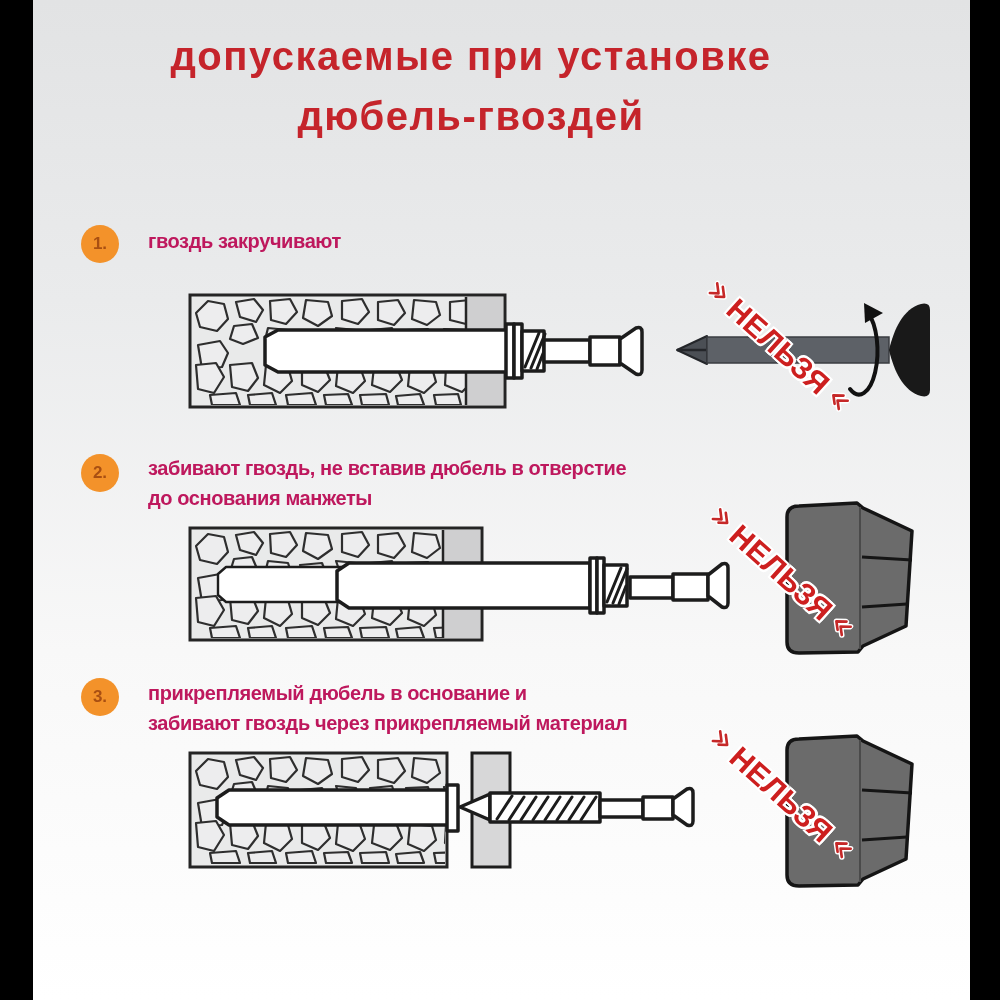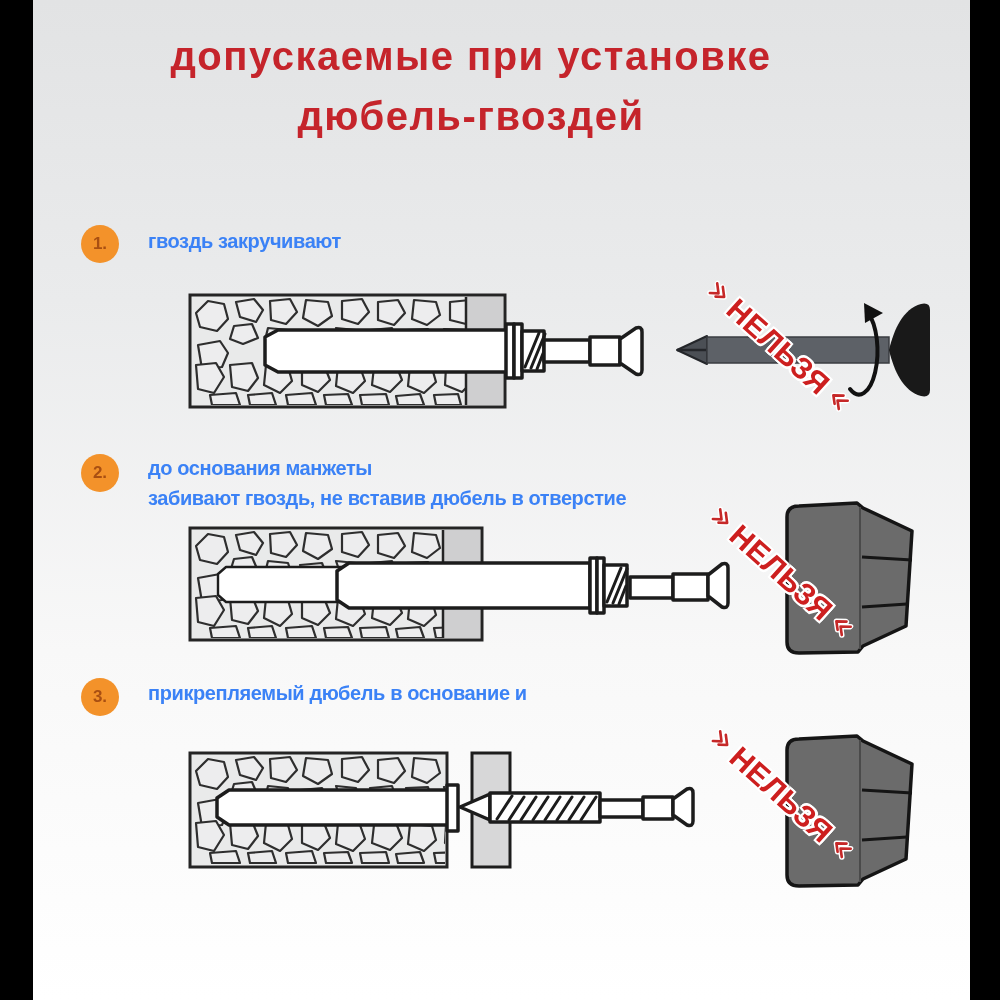--- a/index.html
+++ b/index.html
@@ -20,21 +20,21 @@
   }
   .title .l1 { font-size:46px; letter-spacing:-2px; }
   .title .l2 { font-size:40px; letter-spacing:1.5px; margin-top:9px; }
   .title .l3 { font-size:40px; letter-spacing:1.5px; margin-top:18px; }
   .badge {
     position:absolute; width:38px; height:38px; border-radius:50%;
     background:#f3922a; color:#a94f12; font-size:17px; font-weight:bold;
     display:flex; align-items:center; justify-content:center; z-index:3;
   }
   .step-text {
-    position:absolute; left:148px; color:#3b82f6; font-size:20px;
+    position:absolute; left:148px; color:#be185d; font-size:20px;
     font-weight:bold; line-height:30px; letter-spacing:-0.4px; z-index:3;
   }
   .ill { position:absolute; left:150px; z-index:2; }
   #ill1 { top:285px; } #ill2 { top:495px; } #ill3 { top:720px; }
   .nelzya {
     position:absolute; display:flex; align-items:center; gap:5px;
     transform:rotate(42deg); color:#cd1f1f; font-weight:bold; font-size:30px;
     letter-spacing:0.5px; z-index:4; white-space:nowrap;
     text-shadow:-2px -2px 0 #fff,2px -2px 0 #fff,-2px 2px 0 #fff,2px 2px 0 #fff,
                  0 -2px 0 #fff,0 2px 0 #fff,-2px 0 0 #fff,2px 0 0 #fff;
@@ -114,29 +114,30 @@
   <span>1.</span>
 </div>
 <div class="step-text" style="top:226px">
   <div>гвоздь закручивают</div>
 </div>
 
 <div class="badge" style="left:81px;top:454px">
   <span>2.</span>
 </div>
 <div class="step-text" style="top:453px">
+  <div>забивают гвоздь, не вставив дюбель в отверстие</div>
   <div>до основания манжеты</div>
-  <div>забивают гвоздь, не вставив дюбель в отверстие</div>
 </div>
 
 <div class="badge" style="left:81px;top:678px">
   <span>3.</span>
 </div>
 <div class="step-text" style="top:678px">
   <div>прикрепляемый дюбель в основание и</div>
+  <div>забивают гвоздь через прикрепляемый материал</div>
 </div>
 
 <svg id="ill1" class="ill" width="800" height="145" viewBox="0 0 800 145">
   <clipPath id="clip1">
       <rect x="42" y="12" width="311" height="108"></rect>
     </clipPath>
   <rect class="wall-base" x="40" y="10" width="315" height="112"></rect>
   <g clip-path="url(#clip1)">
       <use href="#stones-tile" transform="translate(40,10)"></use>
     </g>

